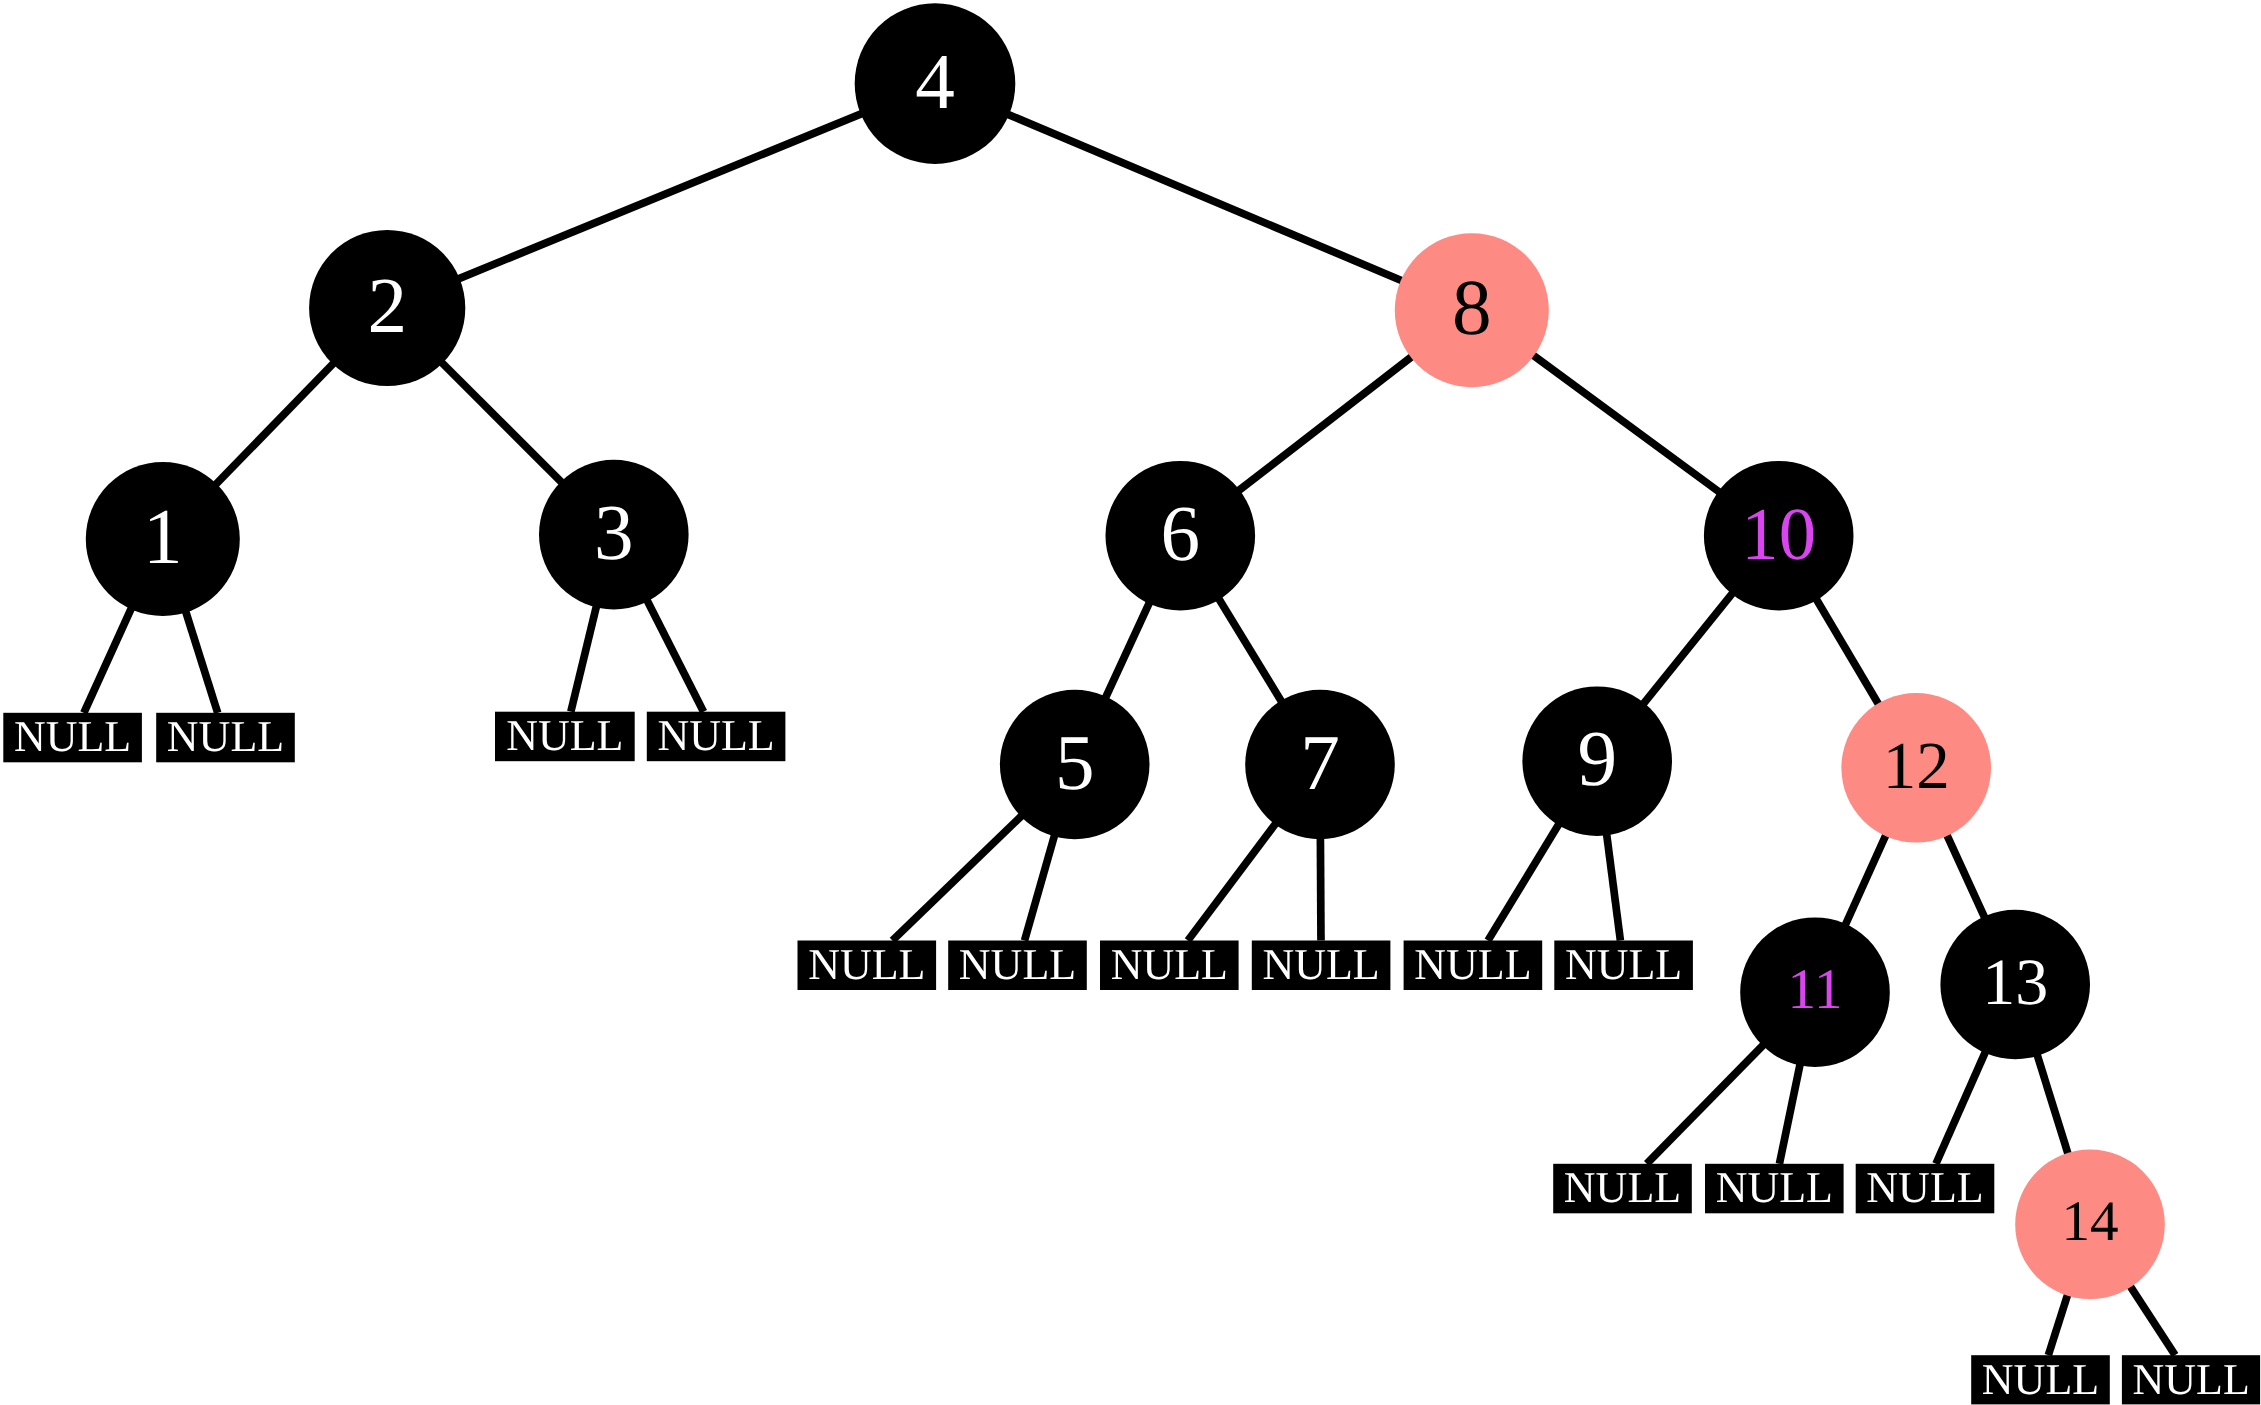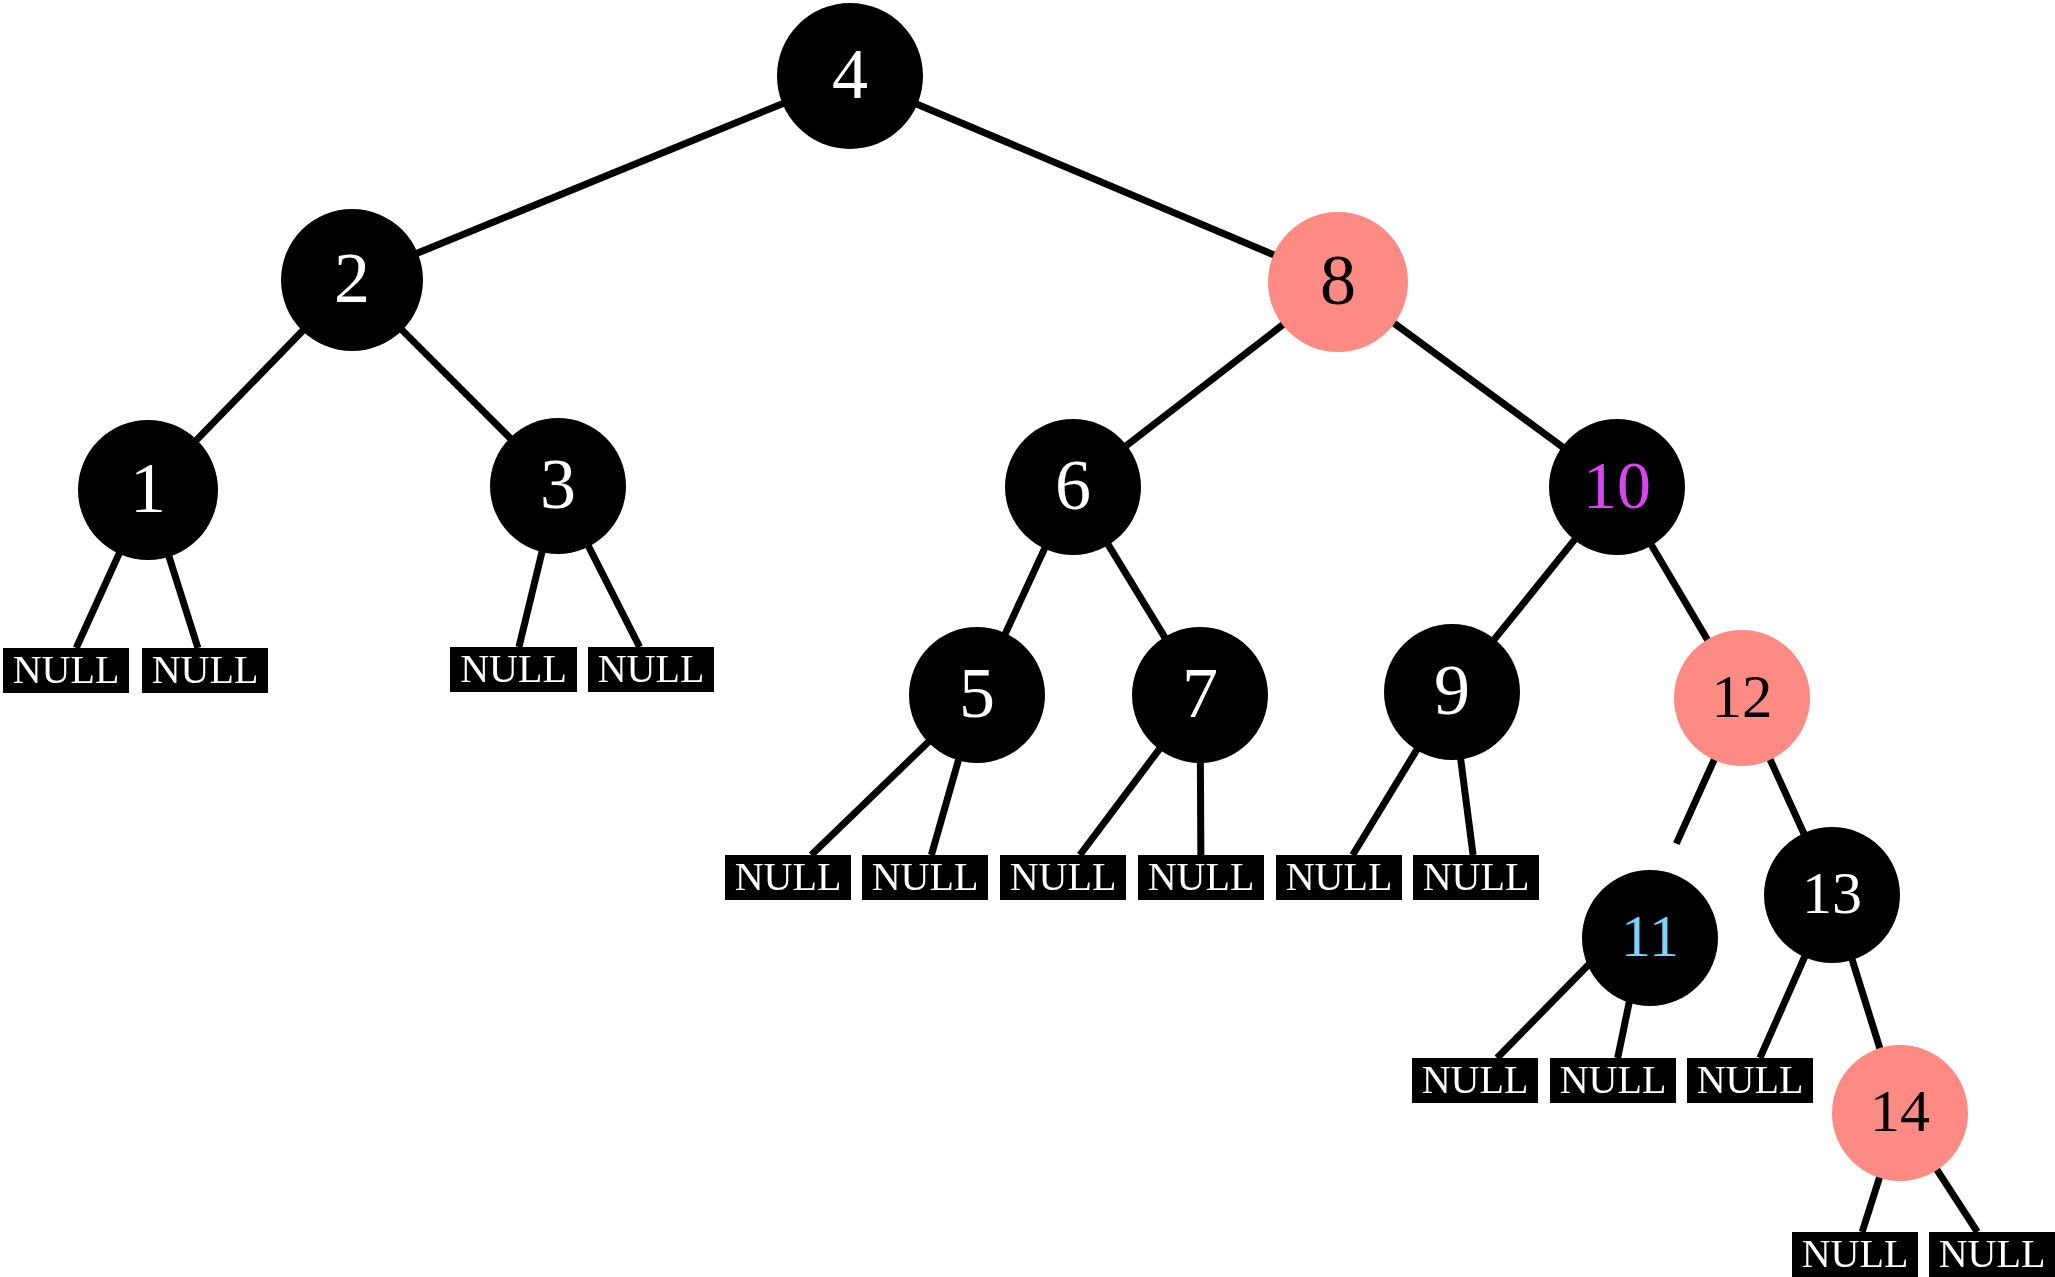--- a/index.html
+++ b/index.html
@@ -128,27 +128,27 @@
       </div>
       <div class="node node-black" style="left: 1132px; top: 627px; width: 136px; height: 136px; font-size: 72px; background: rgb(0, 0, 0); color: rgb(255, 255, 255);">
         <span class="node-label">7</span>
       </div>
       <div class="node node-black" style="left: 1384px; top: 624px; width: 136px; height: 136px; font-size: 72px; background: rgb(0, 0, 0); color: rgb(255, 255, 255);">
         <span class="node-label">9</span>
       </div>
       <div class="node node-red" style="left: 1674px; top: 630px; width: 136px; height: 136px; font-size: 61px; background: rgb(253, 138, 131); color: rgb(0, 0, 0);">
         <span class="node-label">12</span>
       </div>
-      <div class="node node-black" style="left: 1582px; top: 870px; width: 136px; height: 136px; font-size: 60px; background: rgb(0, 0, 0); color: #7dd3fc;">
+      <div class="node node-black" style="left: 1582px; top: 834px; width: 136px; height: 136px; font-size: 52px; background: rgb(0, 0, 0); color: #d946ef;">
         <span class="node-label">11</span>
       </div>
       <div class="node node-black" style="left: 1764px; top: 827px; width: 136px; height: 136px; font-size: 60px; background: rgb(0, 0, 0); color: rgb(255, 255, 255);">
         <span class="node-label">13</span>
       </div>
-      <div class="node node-red" style="left: 1832px; top: 1045px; width: 136px; height: 136px; font-size: 60px; background: rgb(253, 138, 131); color: rgb(0, 0, 0);">
+      <div class="node node-red" style="left: 1832px; top: 1045px; width: 136px; height: 136px; font-size: 52px; background: rgb(253, 138, 131); color: rgb(0, 0, 0);">
         <span class="node-label">14</span>
       </div>
       <div class="nil" style="left: 3px; top: 648px; width: 126px; height: 45px; font-size: 40px; background: rgb(0, 0, 0); color: rgb(255, 255, 255);">
         <span class="nil-label">NULL</span>
       </div>
       <div class="nil" style="left: 142px; top: 648px; width: 126px; height: 45px; font-size: 40px; background: rgb(0, 0, 0); color: rgb(255, 255, 255);">
         <span class="nil-label">NULL</span>
       </div>
       <div class="nil" style="left: 450px; top: 647px; width: 127px; height: 45px; font-size: 40px; background: rgb(0, 0, 0); color: rgb(255, 255, 255);">
         <span class="nil-label">NULL</span>

